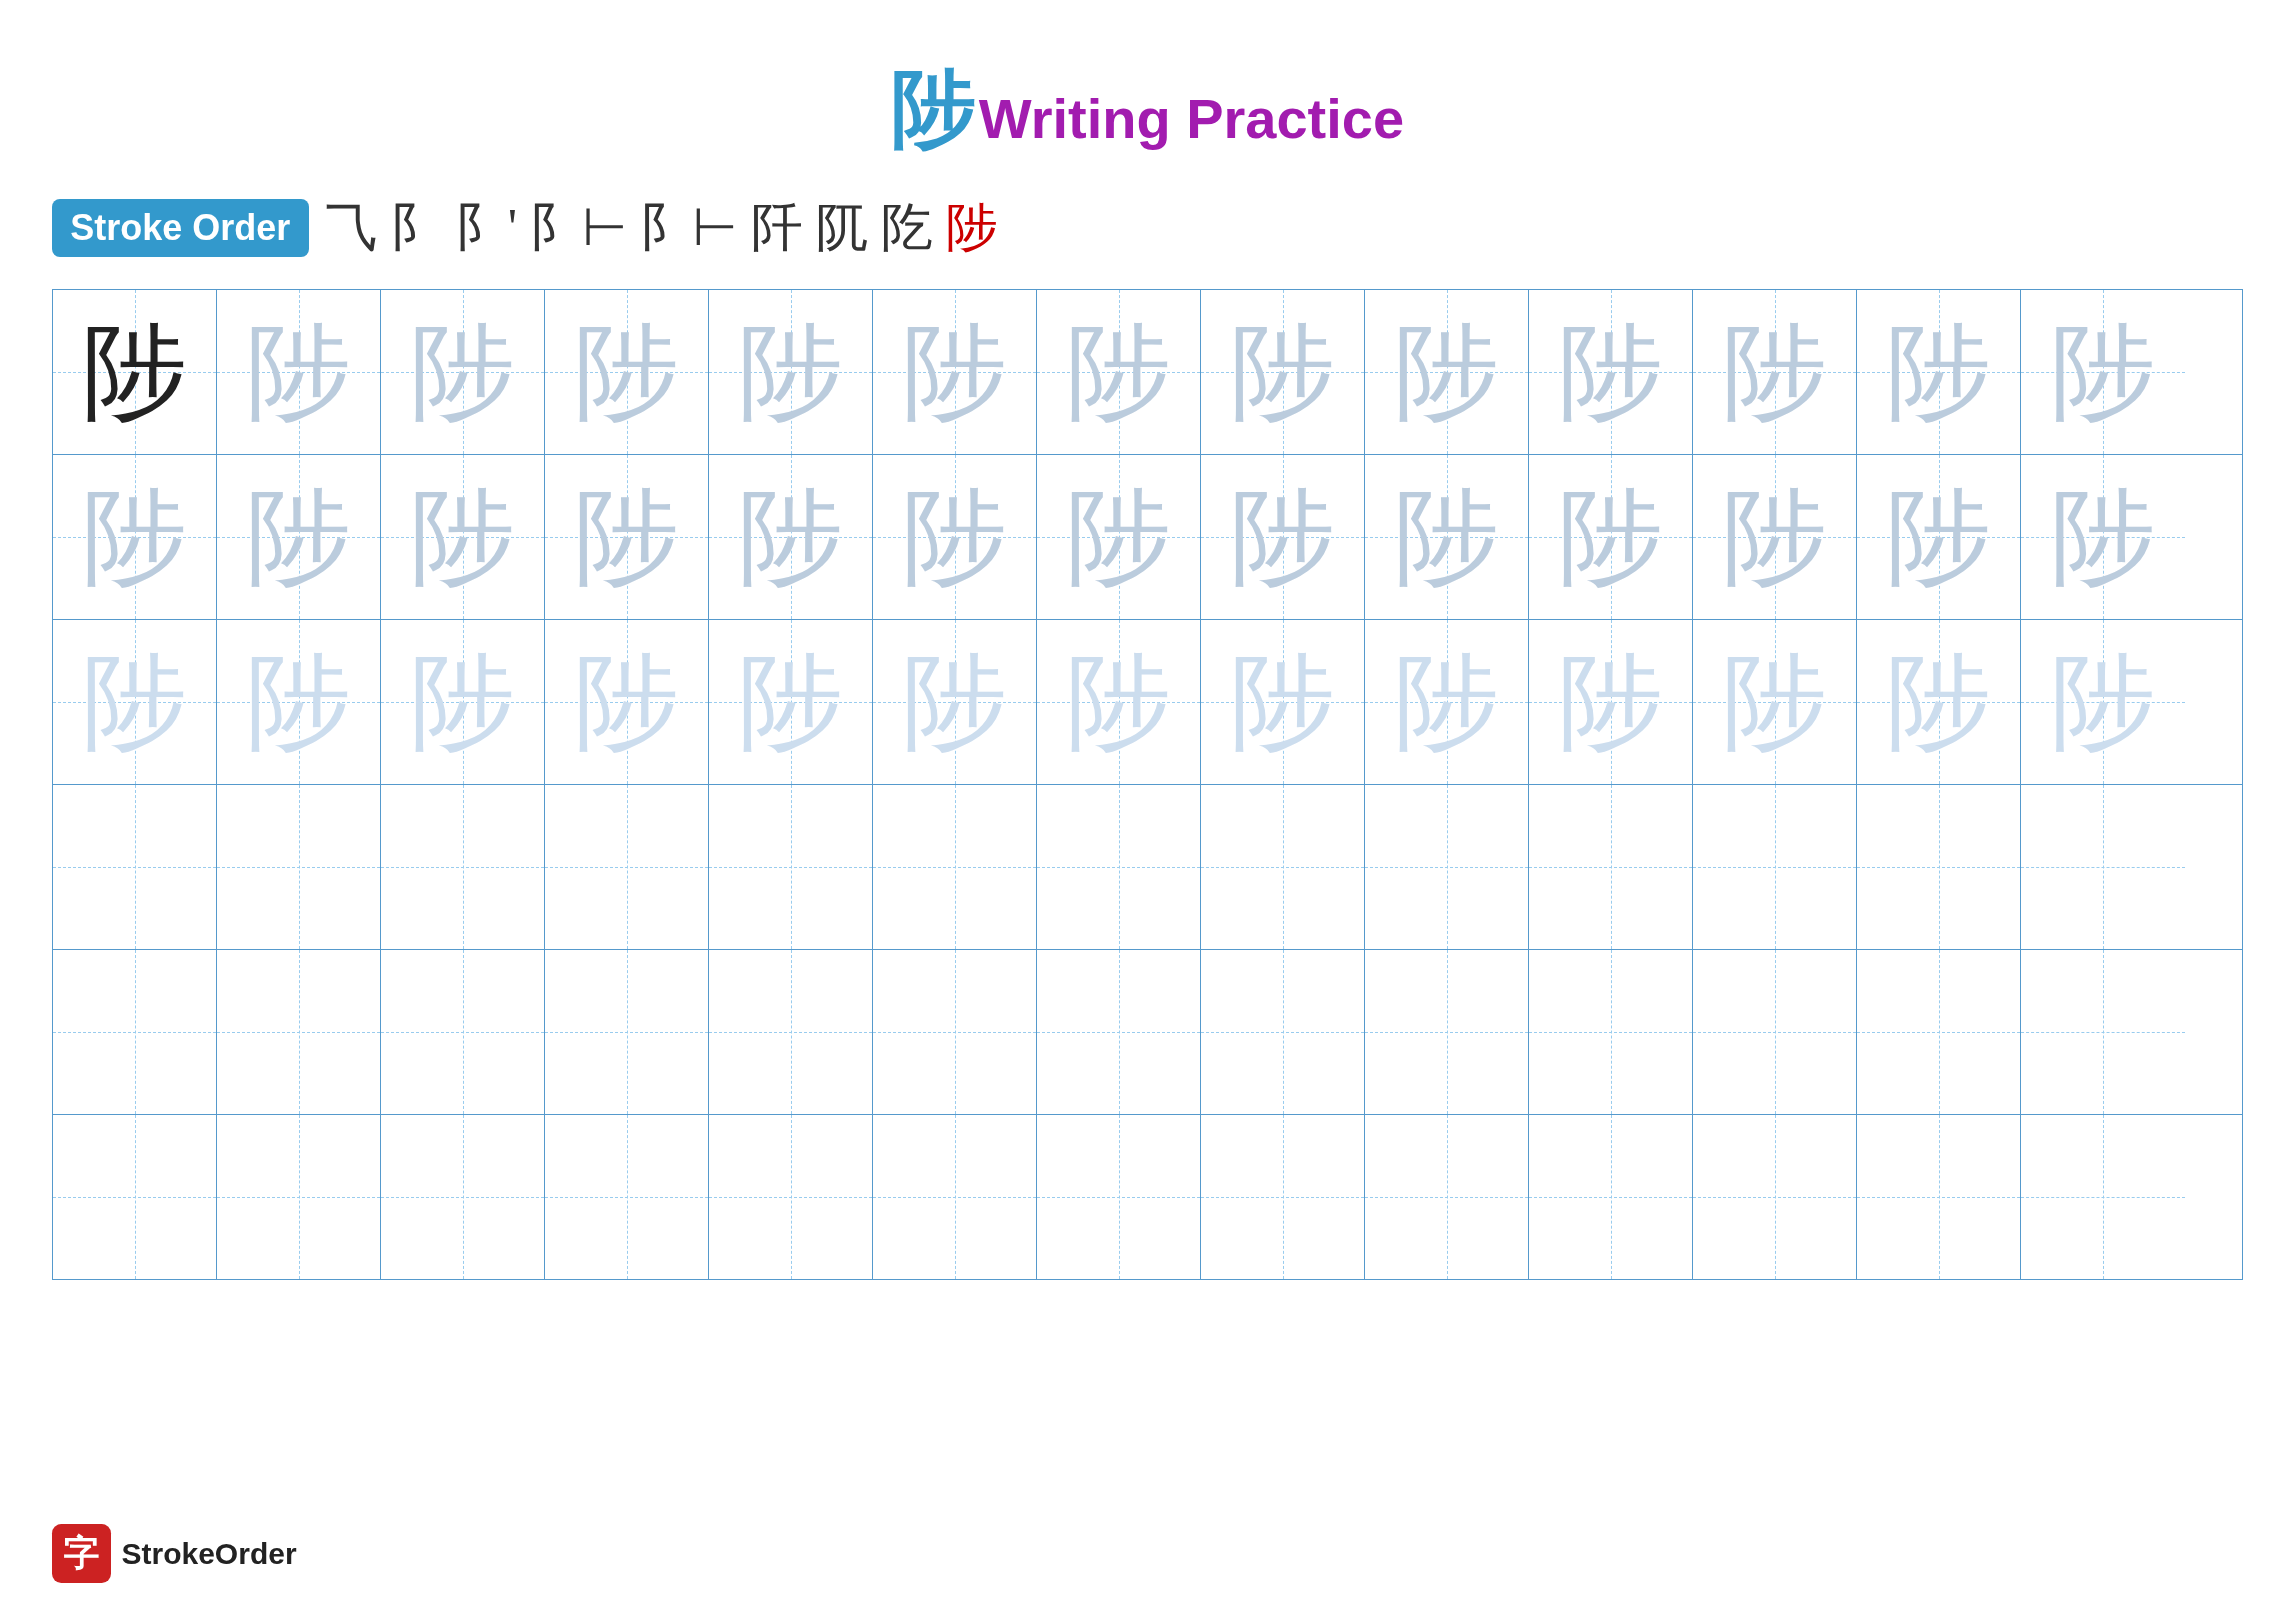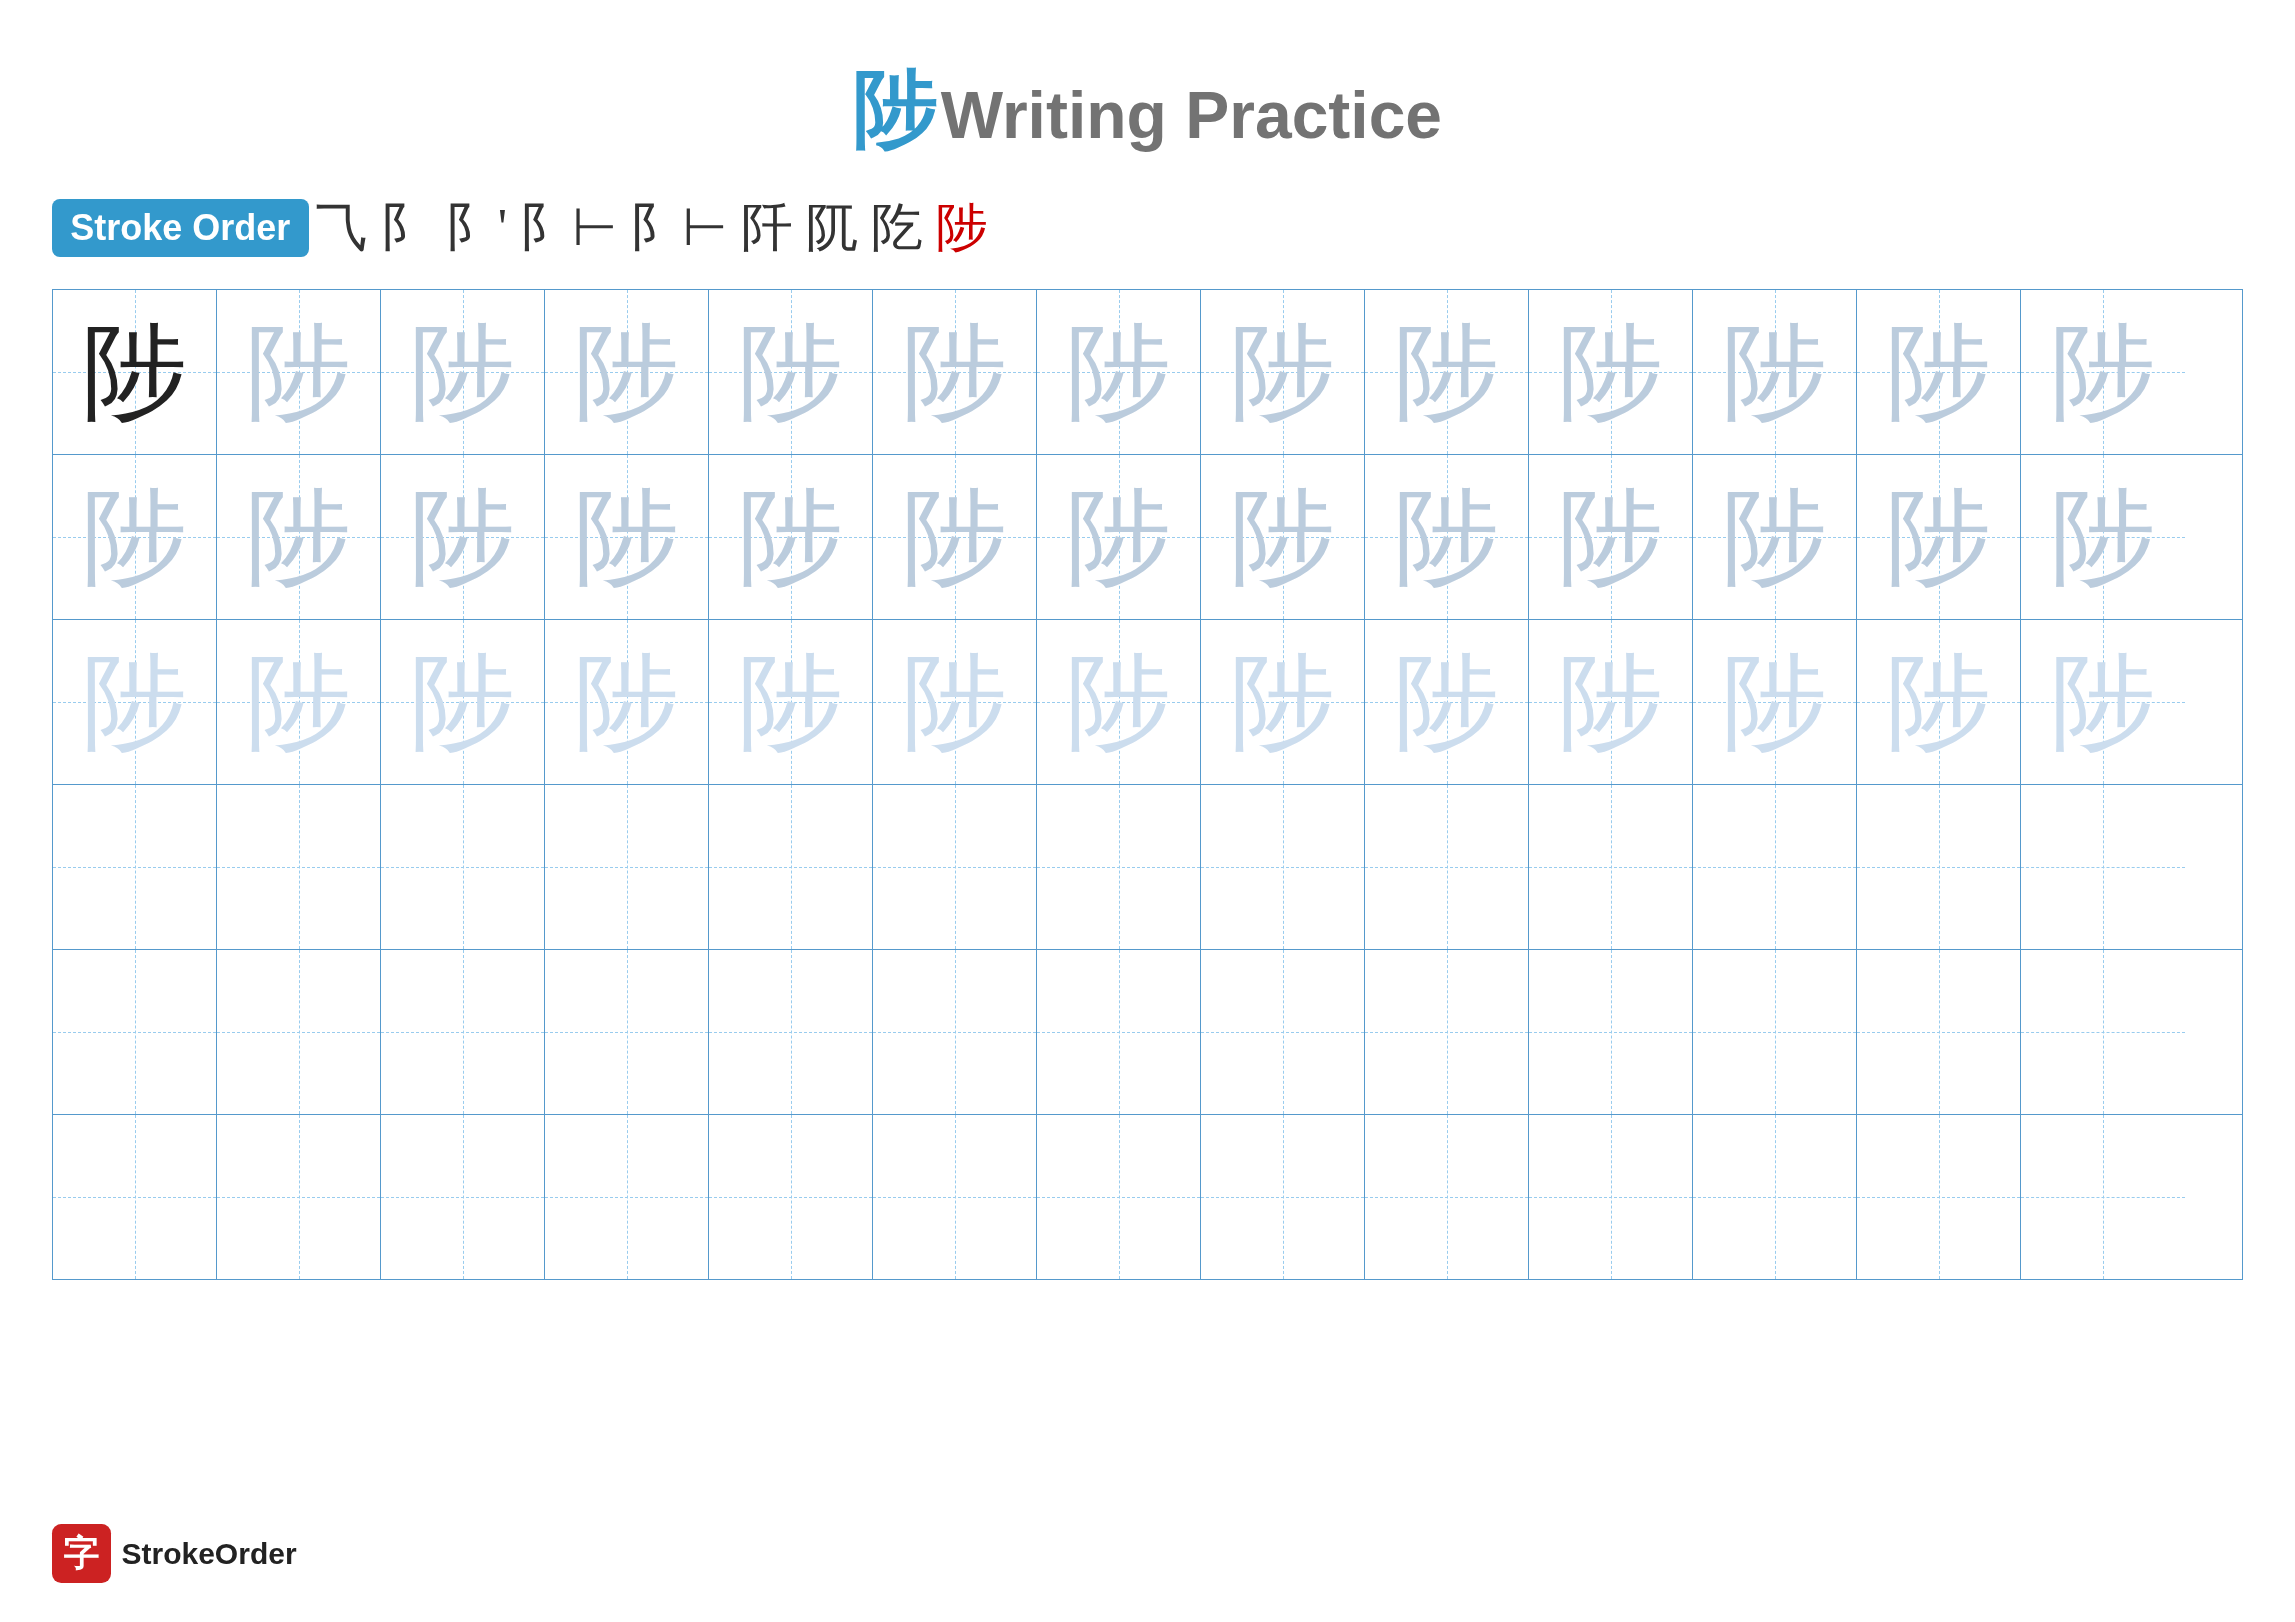--- a/index.html
+++ b/index.html
@@ -16,31 +16,31 @@
       text-align: center;
       padding-top: 52px;
       margin-bottom: 26px;
     }
     .page-title span.char {
       color: #3399cc;
       font-size: 85px;
       font-weight: bold;
     }
     .page-title span.text {
-      color: #737373;
-      font-size: 66px;
+      color: #a21caf;
+      font-size: 56px;
       font-weight: bold;
     }
 
     .stroke-order-row {
       display: flex;
       align-items: center;
       padding-left: 52px;
       margin-bottom: 26px;
-      gap: 7px;
+      gap: 17px;
     }
     .stroke-order-badge {
       background-color: #3399cc;
       color: white;
       font-size: 36px;
       font-weight: bold;
       padding: 7.9px 18.3px;
       border-radius: 7.9px;
       white-space: nowrap;
     }

